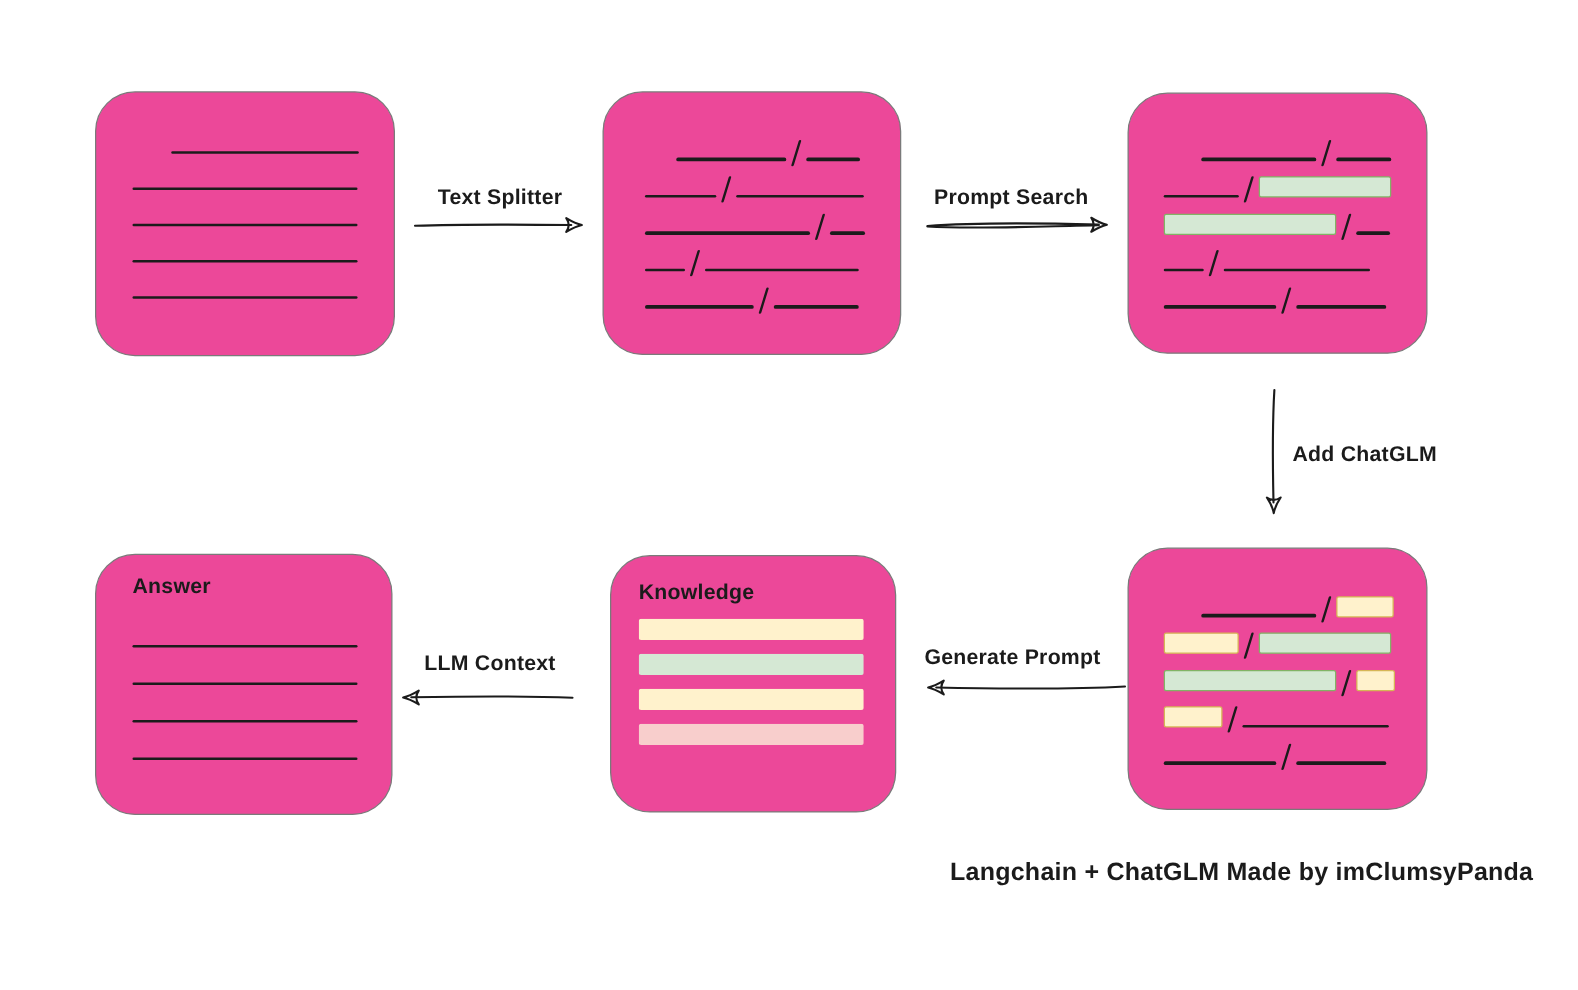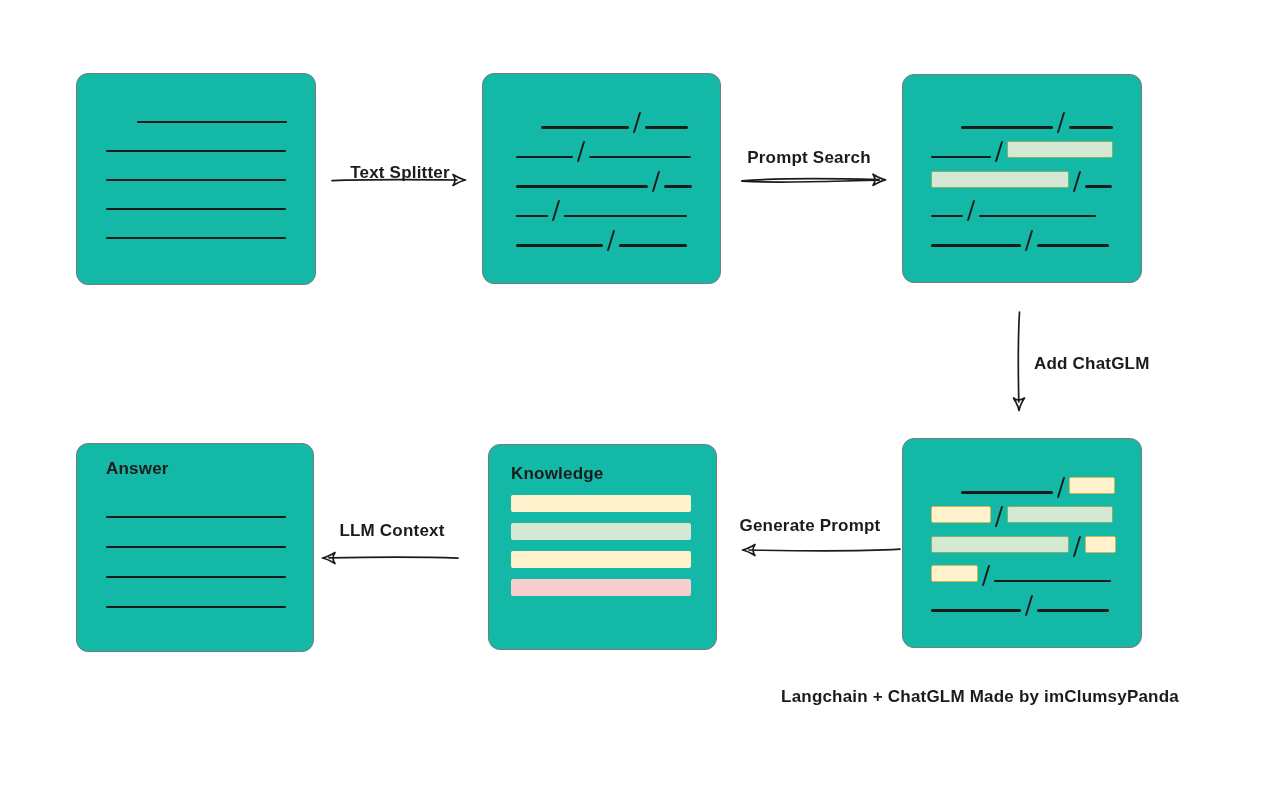--- a/index.html
+++ b/index.html
@@ -7,22 +7,22 @@
     position:relative;
     width:1262px;height:792px;
     background:#ffffff;
     font-family:"Liberation Sans","DejaVu Sans",sans-serif;
     color:var(--ink,#1b1b1b);
     overflow:hidden;
   }
   .node{
     position:absolute;
     border:1.5px solid var(--node-border,#7a7a7a);
-    border-radius:12px;
-    background:#14b8a6;
+    border-radius:32px;
+    background:#ec4899;
     box-sizing:border-box;
   }
   .rows{box-sizing:border-box;}
   .chunk-row{
     display:flex;
     align-items:flex-end;
     height:29.5px;
   }
   .rows-doc .chunk-row{height:29px;}
   .rows-answer .chunk-row{height:30px;}
@@ -52,21 +52,21 @@
     text-align:center;
     letter-spacing:0.2px;
     white-space:nowrap;
   }
   .arrow-svg{position:absolute;overflow:visible;}
   .arrow-svg path{stroke:var(--ink,#1b1b1b);stroke-width:1.7;fill:none;stroke-linecap:round;stroke-linejoin:round;}
   .caption{
     position:absolute;
     left:760px;top:687px;width:440px;
     text-align:center;
-    font-size:17px;font-weight:600;
+    font-size:20px;font-weight:600;
     letter-spacing:0.2px;
     white-space:nowrap;
   }
 </style>
 </head>
 <body>
 
 <div class="canvas">
 
   <div class="node" style="left:76px;top:73px;width:240px;height:212px;">
@@ -82,21 +82,21 @@
         </div>
         <div class="chunk-row">
           <span class="seg k-line" style="width: 180px;"></span>
         </div>
         <div class="chunk-row">
           <span class="seg k-line" style="width: 180px;"></span>
         </div>
       </div>
   </div>
 
-  <div class="arrow-label" style="left:330px;top:147px;width:140px;margin-top:15px;">Text Splitter</div>
+  <div class="arrow-label" style="left:330px;top:147px;width:140px;">Text Splitter</div>
   <svg class="arrow-svg" style="left:330px;top:171px;" width="138" height="18" viewBox="0 0 138 18">
     <path d="M2,9.6 C35,8.4 90,8.6 127,9"></path>
     <path d="M123,3.5 C128,6.5 132,8.3 135.5,9 C132,9.7 128,11.5 123,14.5 C125.5,11 125.5,7 123,3.5 Z"></path>
   </svg>
 
   <div class="node" style="left:482px;top:73px;width:239px;height:211px;">
     <div class="rows" style="padding:25px 0 0 33px;">
         <div class="chunk-row" style="padding-left: 25px;">
           <span class="seg k-line" style="width: 88px;"></span>
           <span class="slash"></span>

